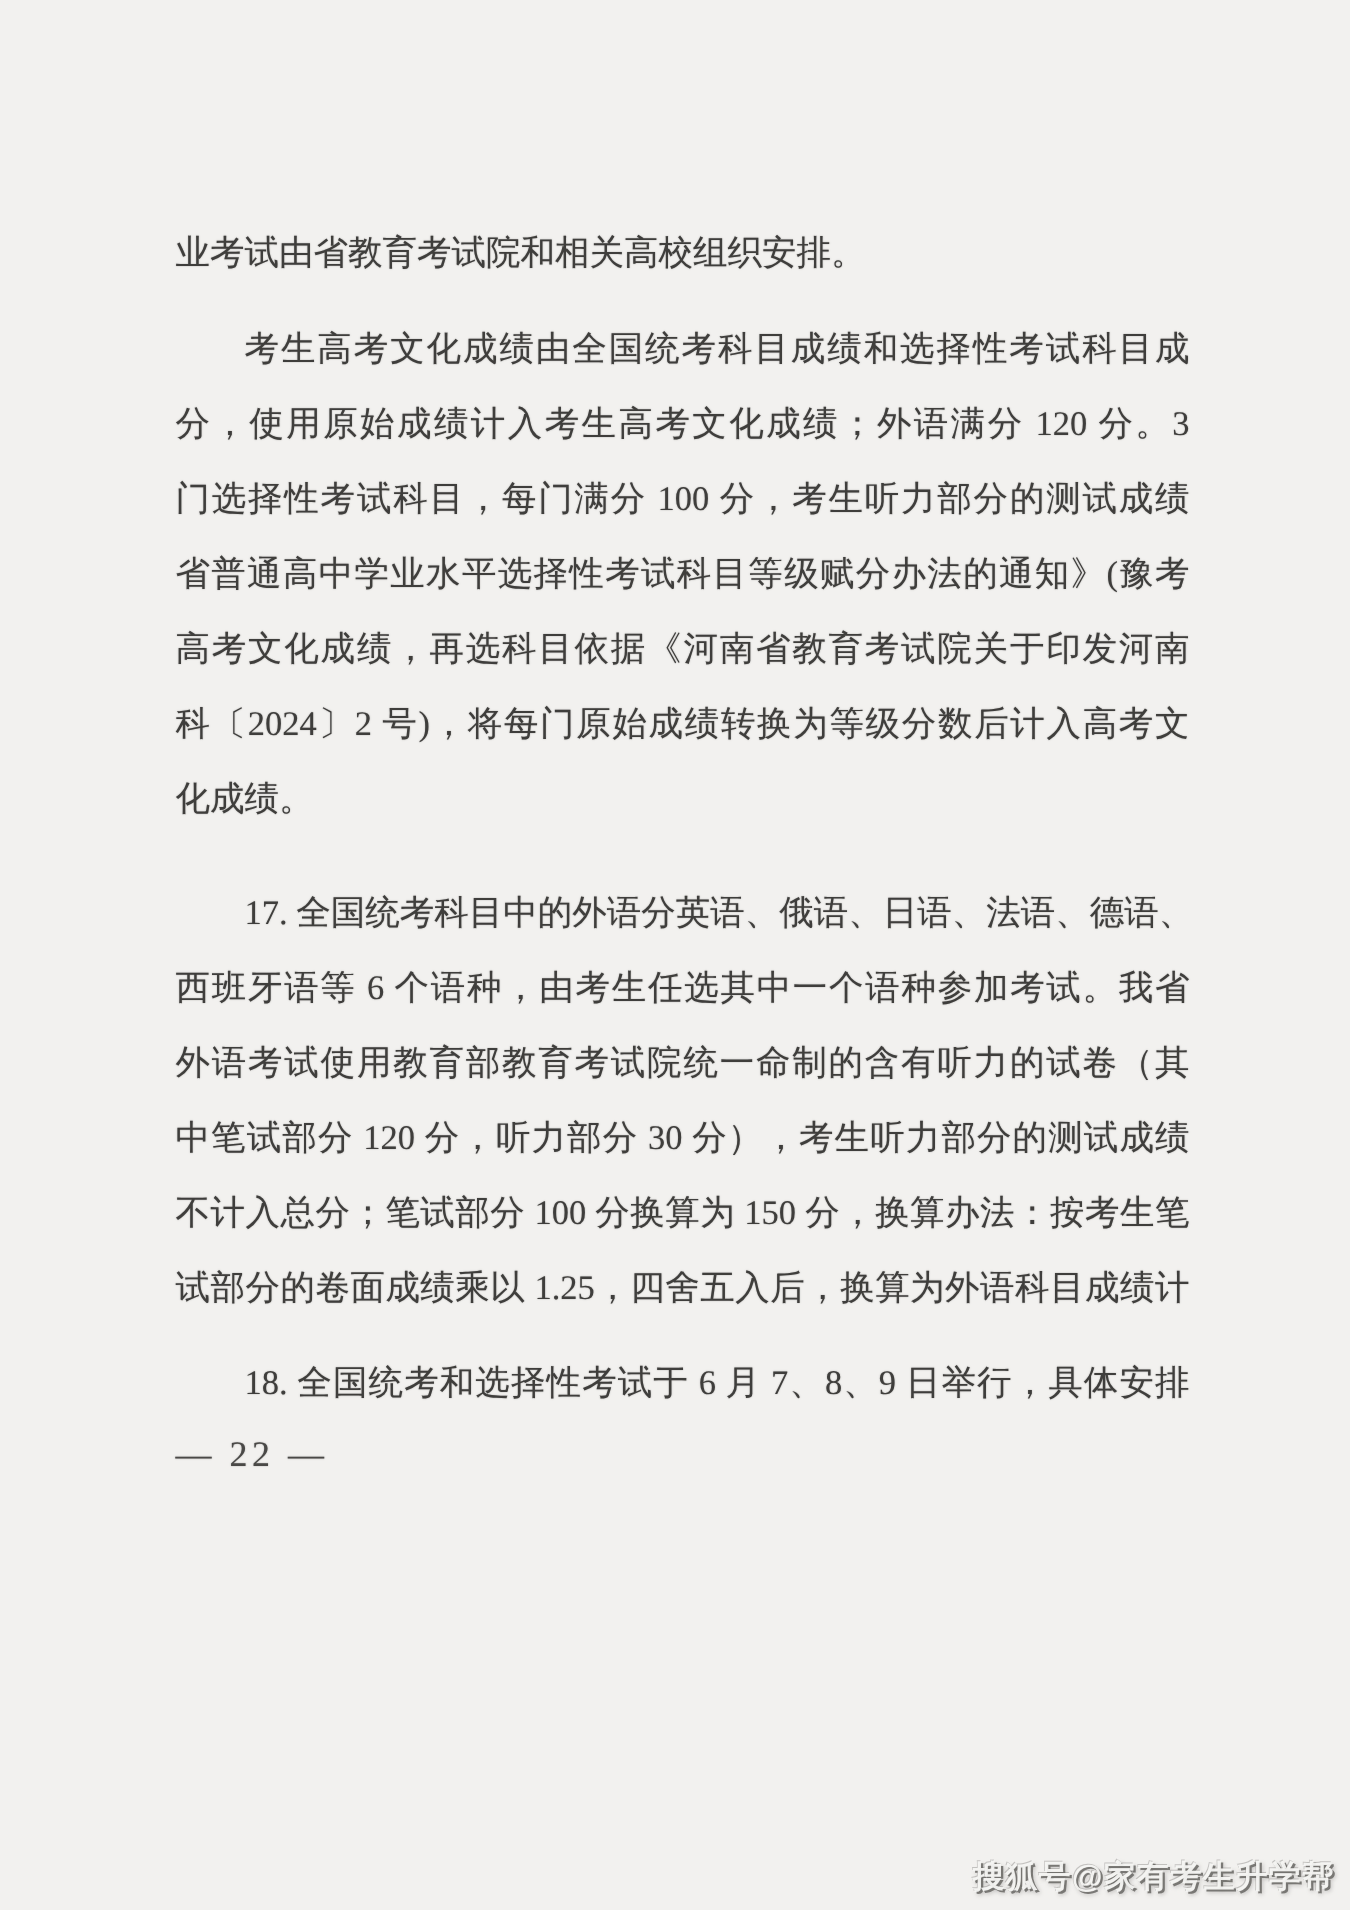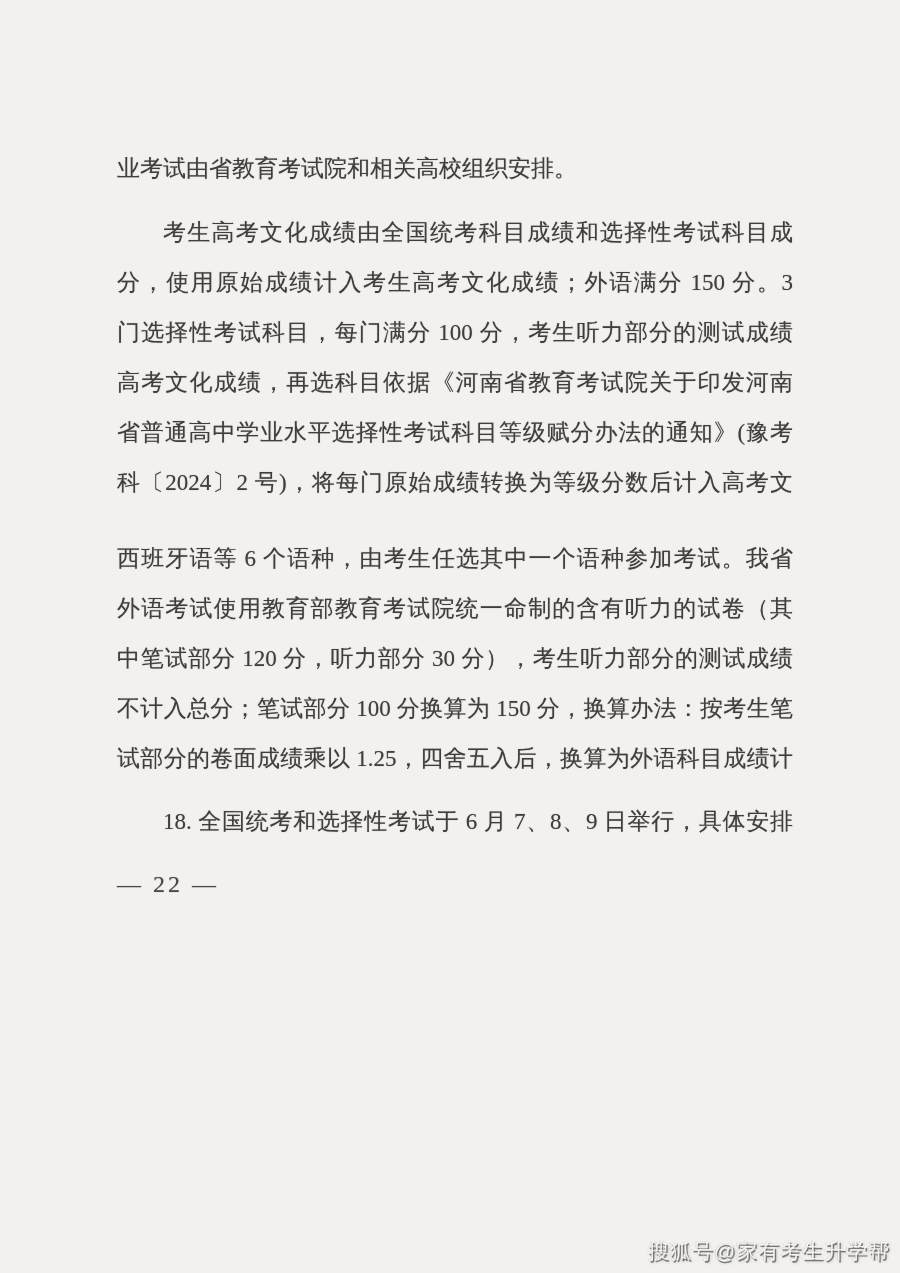--- a/index.html
+++ b/index.html
@@ -37,34 +37,34 @@
     height: 50px;
     line-height: 50px;
     white-space: nowrap;
     text-align: justify;
     text-align-last: justify;
     overflow: visible;
   }
   .line.last { text-align-last: left; }
   .line.indent { text-indent: 2em; }
   .page-number {
-    margin-top: 20px;
+    margin-top: 6px;
     height: 34px;
     line-height: 34px;
     font-size: 24px;
     letter-spacing: 3px;
     color: #4a4947;
     text-align: left;
   }
   .watermark {
     position: absolute;
     right: 10px;
     bottom: 8px;
     font-family: "Liberation Sans", "DejaVu Sans", sans-serif;
-    font-weight: normal;
+    font-weight: bold;
     font-size: 21px;
     letter-spacing: 1px;
     color: rgba(248, 248, 246, 0.92);
     text-shadow:
       1.5px 1.5px 0 rgba(105, 103, 100, 0.85),
       -0.5px -0.5px 0 rgba(140, 138, 135, 0.45),
       2px 2px 3px rgba(110, 108, 105, 0.4);
   }
 </style>
 </head>
@@ -72,28 +72,30 @@
 
 <div class="page">
   <div class="content">
 
     <div class="para">
       <div class="line last">业考试由省教育考试院和相关高校组织安排。</div>
     </div>
 
     <div class="para g14">
       <div class="line indent">考生高考文化成绩由全国统考科目成绩和选择性考试科目成</div>
-      <div class="line">分，使用原始成绩计入考生高考文化成绩；外语满分 150 分。3</div>
+      <div class="line">分，使用原始成绩计入考生高考文化成绩；外语满分 120 分。3</div>
       <div class="line">门选择性考试科目，每门满分 100 分，考生听力部分的测试成绩</div>
+      <div class="line">省普通高中学业水平选择性考试科目等级赋分办法的通知》(豫考</div>
       <div class="line">高考文化成绩，再选科目依据《河南省教育考试院关于印发河南</div>
-      <div class="line">省普通高中学业水平选择性考试科目等级赋分办法的通知》(豫考</div>
       <div class="line">科〔2024〕2 号)，将每门原始成绩转换为等级分数后计入高考文</div>
+      <div class="line last">化成绩。</div>
     </div>
 
     <div class="para g26">
+      <div class="line indent">17. 全国统考科目中的外语分英语、俄语、日语、法语、德语、</div>
       <div class="line">西班牙语等 6 个语种，由考生任选其中一个语种参加考试。我省</div>
       <div class="line">外语考试使用教育部教育考试院统一命制的含有听力的试卷（其</div>
       <div class="line">中笔试部分 120 分，听力部分 30 分），考生听力部分的测试成绩</div>
       <div class="line">不计入总分；笔试部分 100 分换算为 150 分，换算办法：按考生笔</div>
       <div class="line">试部分的卷面成绩乘以 1.25，四舍五入后，换算为外语科目成绩计</div>
     </div>
 
 
     <div class="para g13">
       <div class="line indent">18. 全国统考和选择性考试于 6 月 7、8、9 日举行，具体安排</div>

